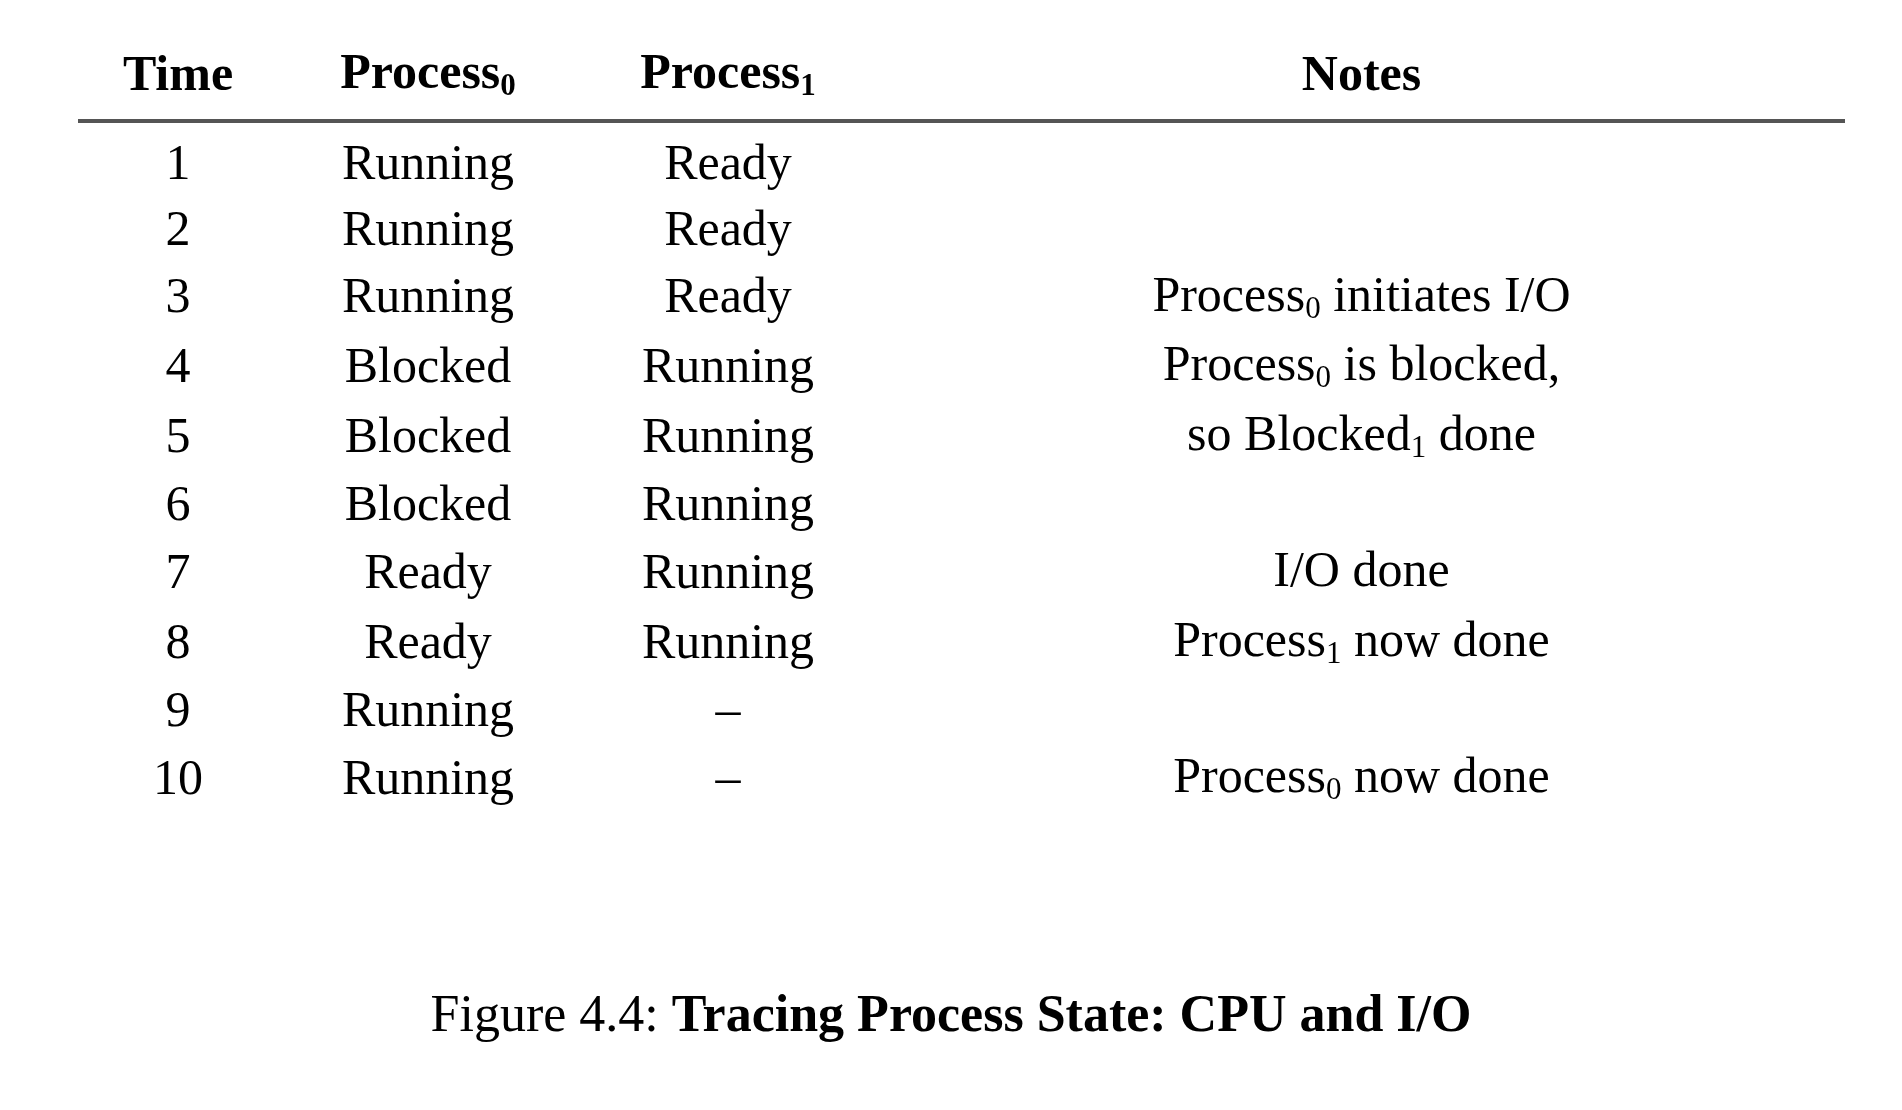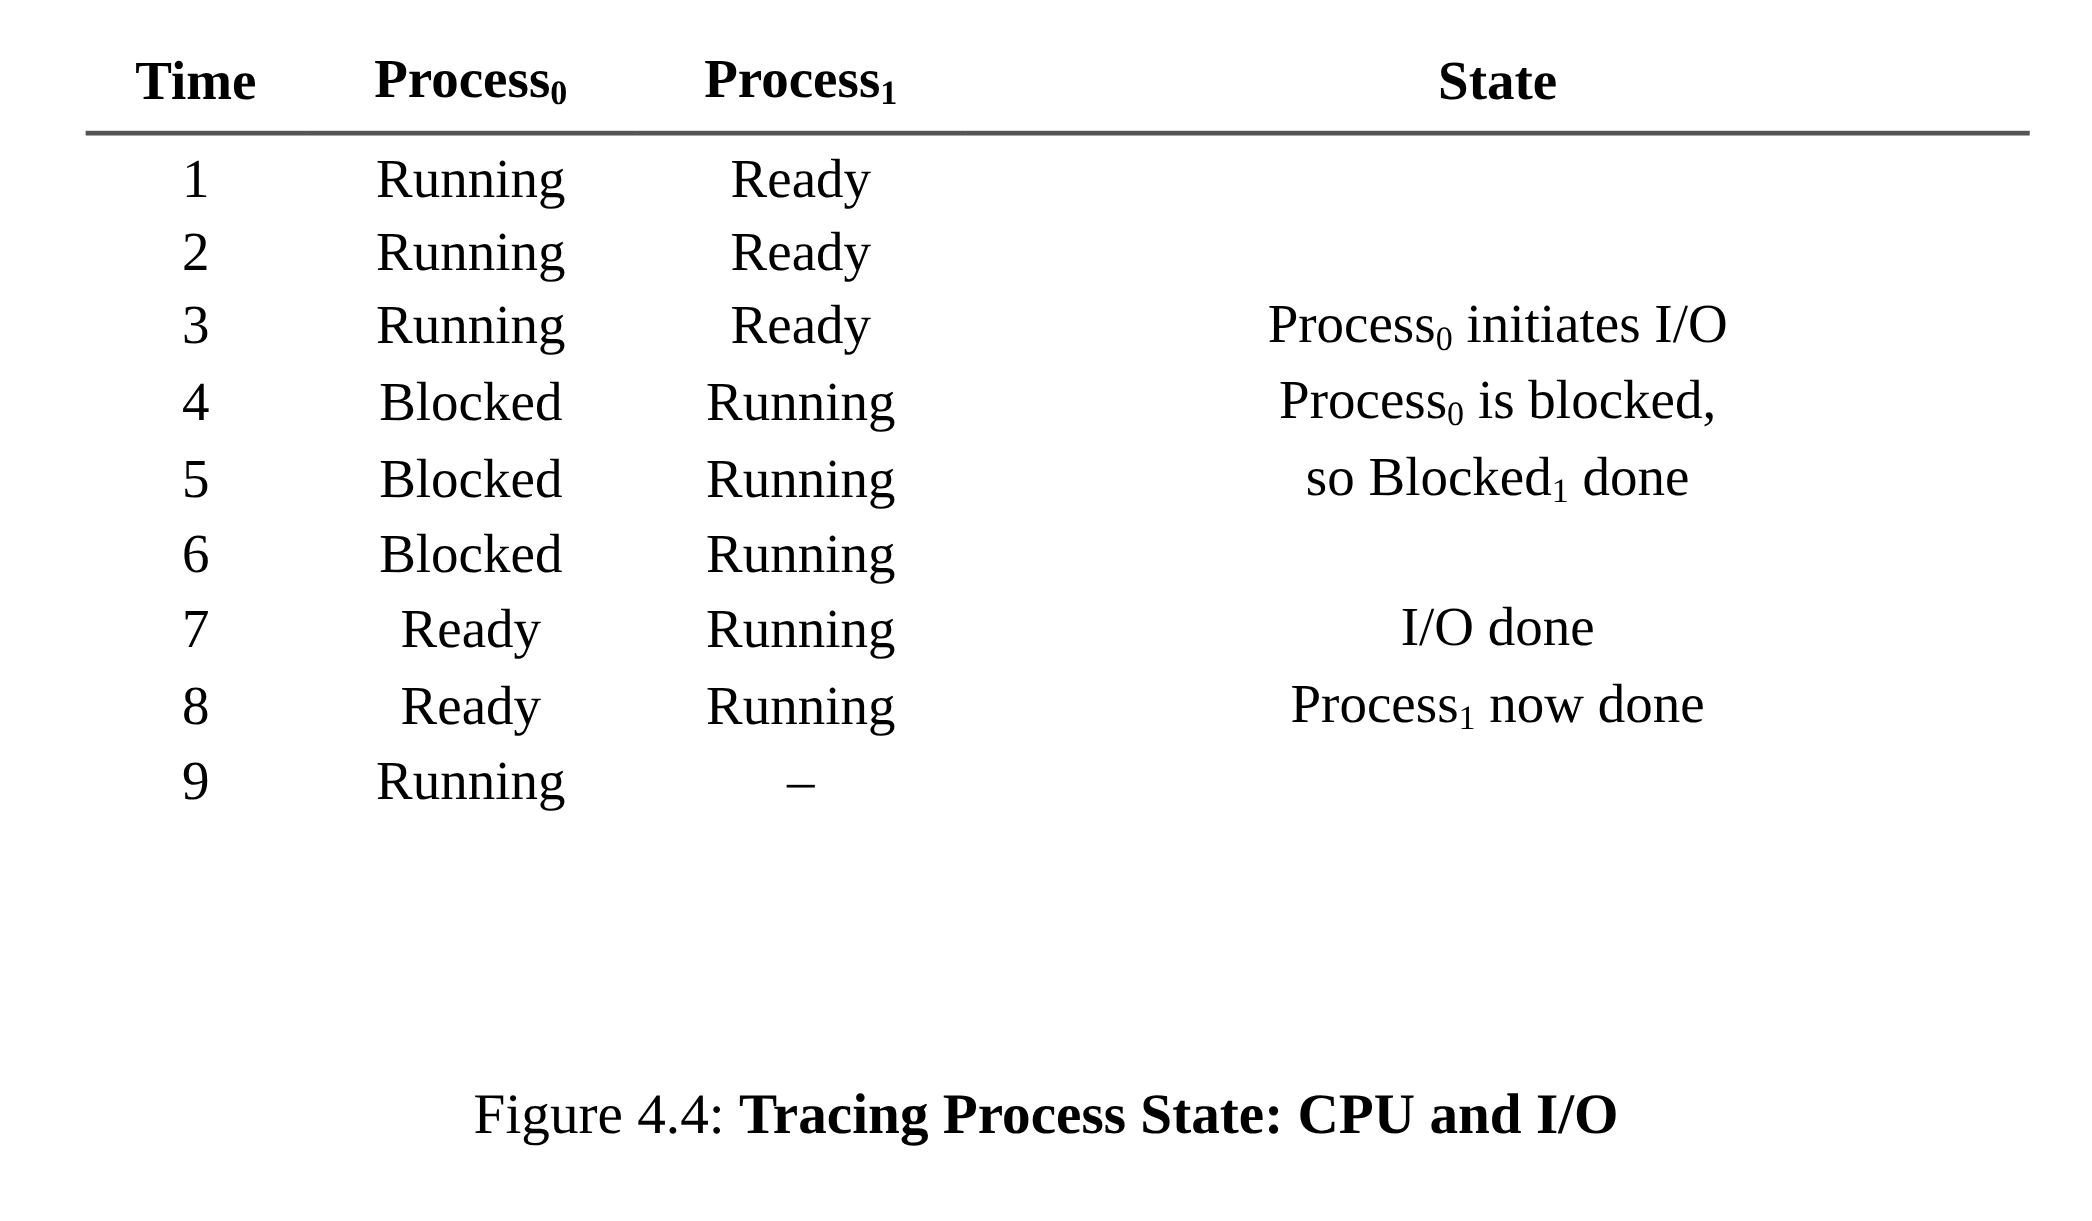--- a/index.html
+++ b/index.html
@@ -105,21 +105,21 @@
       <col class="c-time">
       <col class="c-p0">
       <col class="c-p1">
       <col class="c-notes">
     </colgroup>
     <thead>
       <tr>
         <th>Time</th>
         <th><span>Process</span><span class="sub">0</span></th>
         <th><span>Process</span><span class="sub">1</span></th>
-        <th>State</th>
+        <th>Notes</th>
       </tr>
     </thead>
     <tbody>
       <tr>
         <td>1</td>
         <td>Running</td>
         <td>Ready</td>
         <td class="notes-cell"><span></span><span class="sub"></span><span></span></td>
       </tr>
       <tr>
@@ -163,20 +163,26 @@
         <td>Ready</td>
         <td>Running</td>
         <td class="notes-cell"><span>Process</span><span class="sub">1</span><span> now done</span></td>
       </tr>
       <tr>
         <td>9</td>
         <td>Running</td>
         <td class="dash">–</td>
         <td class="notes-cell"><span></span><span class="sub"></span><span></span></td>
       </tr>
+      <tr>
+        <td>10</td>
+        <td>Running</td>
+        <td class="dash">–</td>
+        <td class="notes-cell"><span>Process</span><span class="sub">0</span><span> now done</span></td>
+      </tr>
     </tbody>
   </table>
 
   <div class="caption">
     <span class="cap-label">Figure 4.4:</span><span>&nbsp;</span><span class="cap-title">Tracing Process State: CPU and I/O</span>
   </div>
 
 </div>
 
 </body></html>

